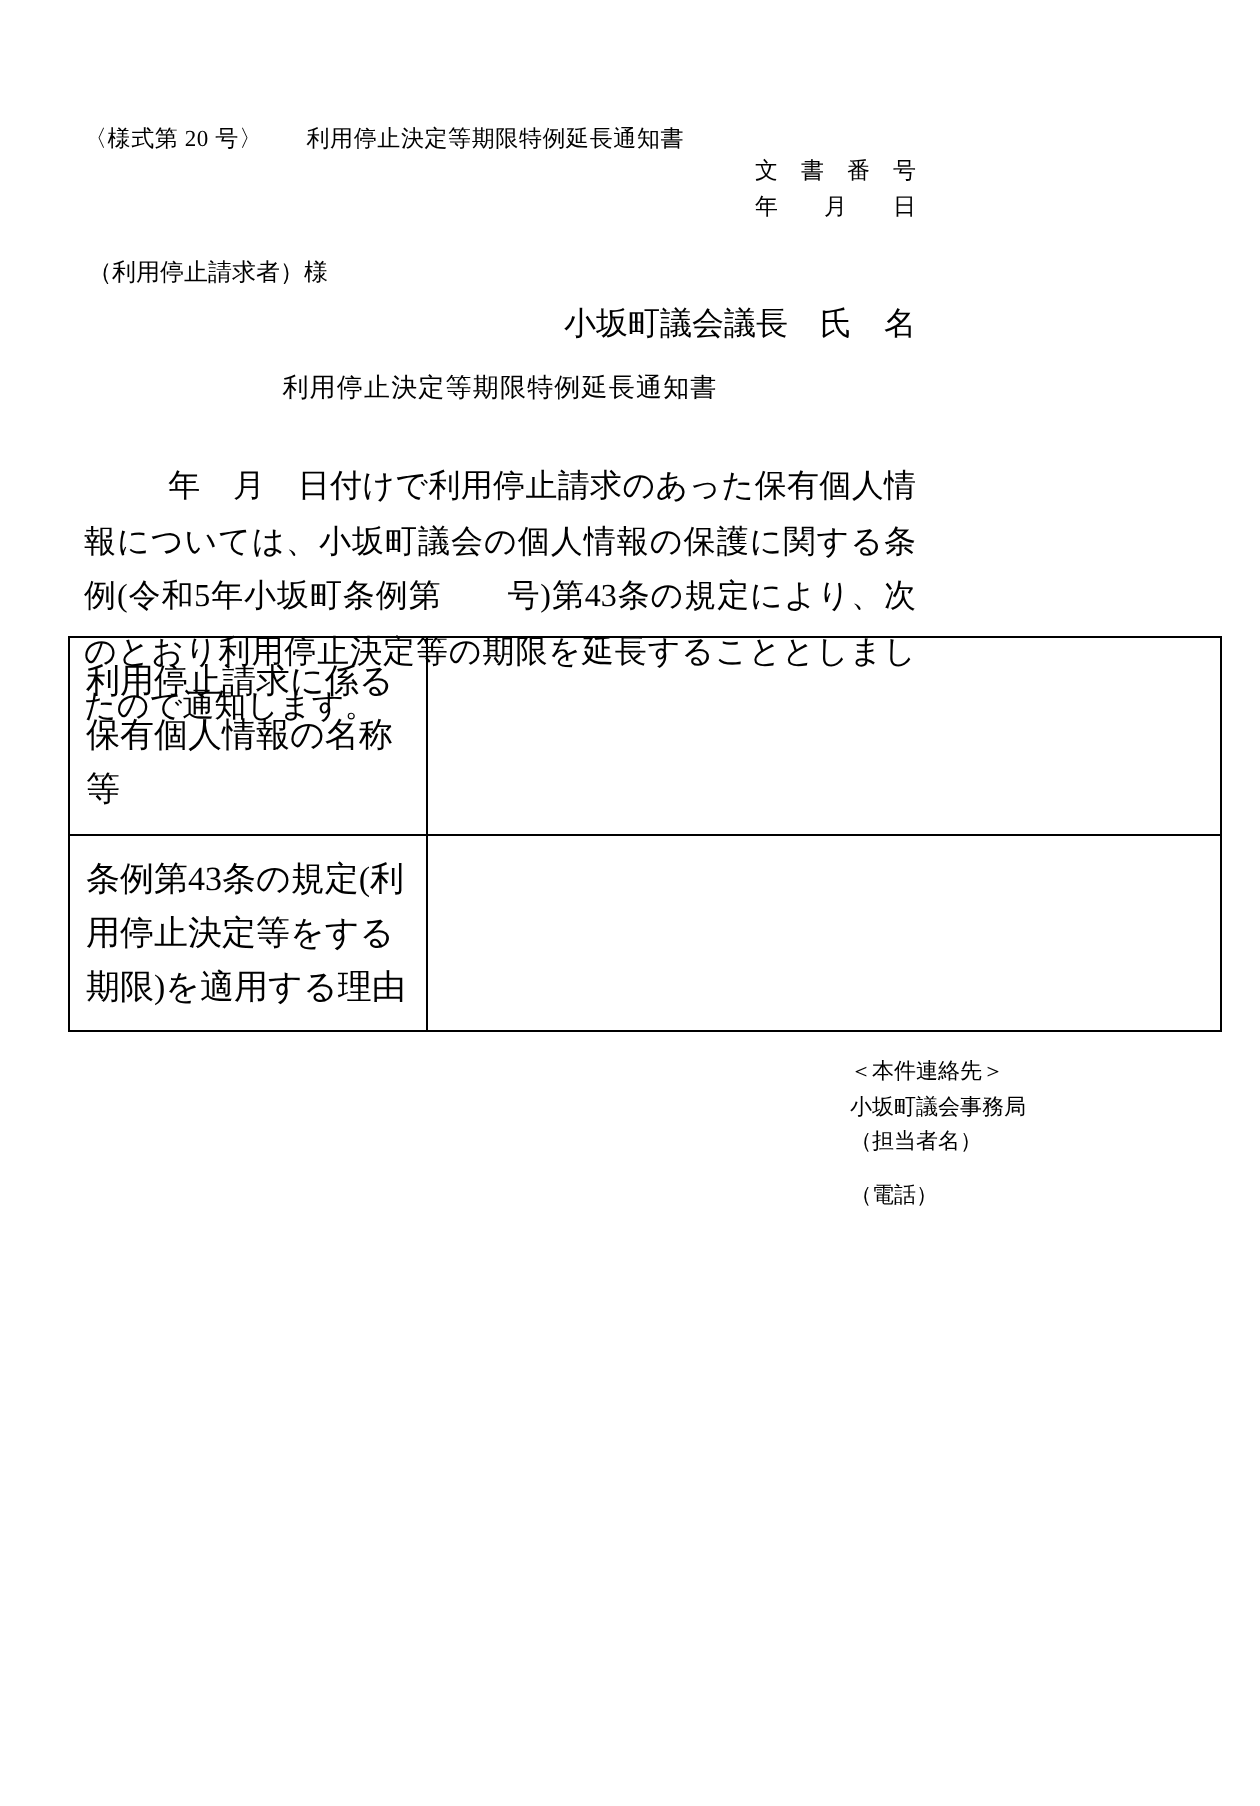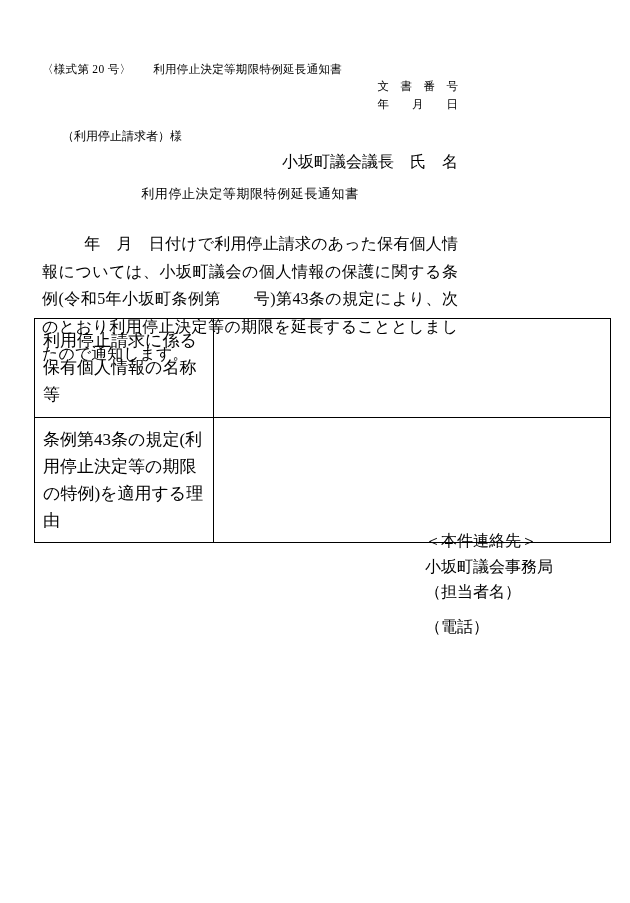--- a/index.html
+++ b/index.html
@@ -39,21 +39,21 @@
     right: 42px;
     top: 78px;
     font-size: 11.5px;
     text-align: right;
     line-height: 1.55;
     white-space: nowrap;
     margin-left: 48px;
   }
   .addressee {
     position: absolute;
-    left: 62px;
+    left: 44px;
     top: 128px;
     font-size: 12px;
     white-space: nowrap;
     text-align: center;
   }
   .issuer {
     position: absolute;
     right: 42px;
     top: 152px;
     font-size: 16px;
@@ -104,21 +104,21 @@
     width: 380px;
   }
   .r1 td { height: 44px; }
   .r2 td { height: 76px; }
   .r3 td { height: 20px; vertical-align: middle; }
   .r3 td.value { padding-left: 36px; letter-spacing: 1px; }
   .contact {
     position: absolute;
     left: 425px;
     top: 528px;
-    font-size: 16px;
+    font-size: 11px;
     line-height: 1.6;
     white-space: nowrap;
   }
   .contact .spacer {
     display: block;
     height: 9px;
   }
 </style>
 </head>
 <body>
@@ -142,21 +142,21 @@
 
   <div class="body-text"><span class="indent"></span><span>年　月　日付けで利用停止請求のあった保有個人情報については、小坂町議会の個人情報の保護に関する条例(令和5年小坂町条例第　　号)第43条の規定により、次のとおり利用停止決定等の期限を延長することとしましたので通知します。</span></div>
 
   <table class="grid">
     <tbody>
         <tr class="r1">
       <td class="label">利用停止請求に係る保有個人情報の名称等</td>
       <td class="value"></td>
     </tr>
     <tr class="r2">
-      <td class="label">条例第43条の規定(利用停止決定等の期限の特例)を適用する理由</td>
+      <td class="label">条例第43条の規定(利用停止決定等をする期限)を適用する理由</td>
       <td class="value"></td>
     </tr>
   </tbody>
     </table>
 
   <div class="contact">
     <div>＜本件連絡先＞</div>
     <div>小坂町議会事務局</div>
     <div>（担当者名）</div>
     <span class="spacer"></span>

